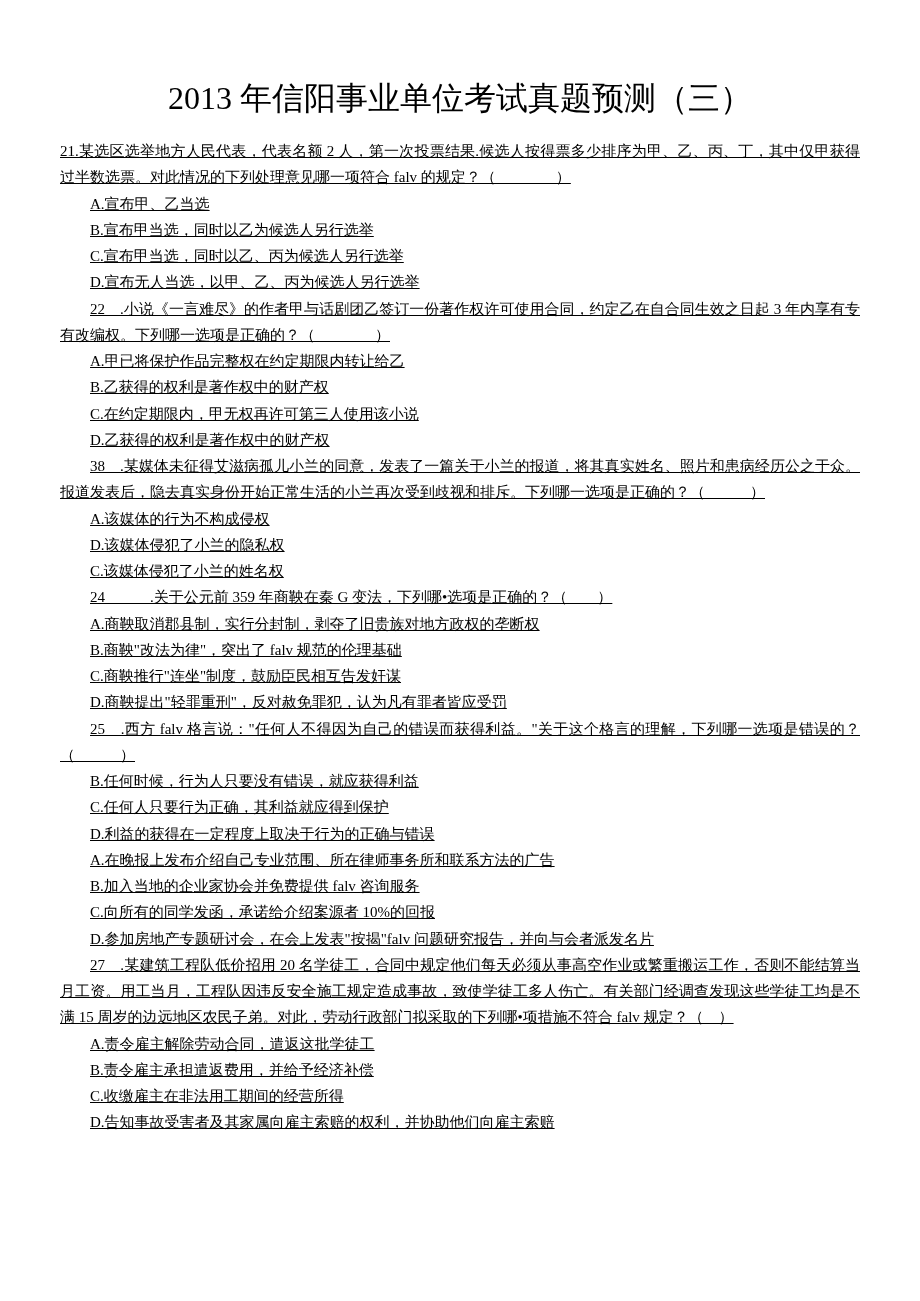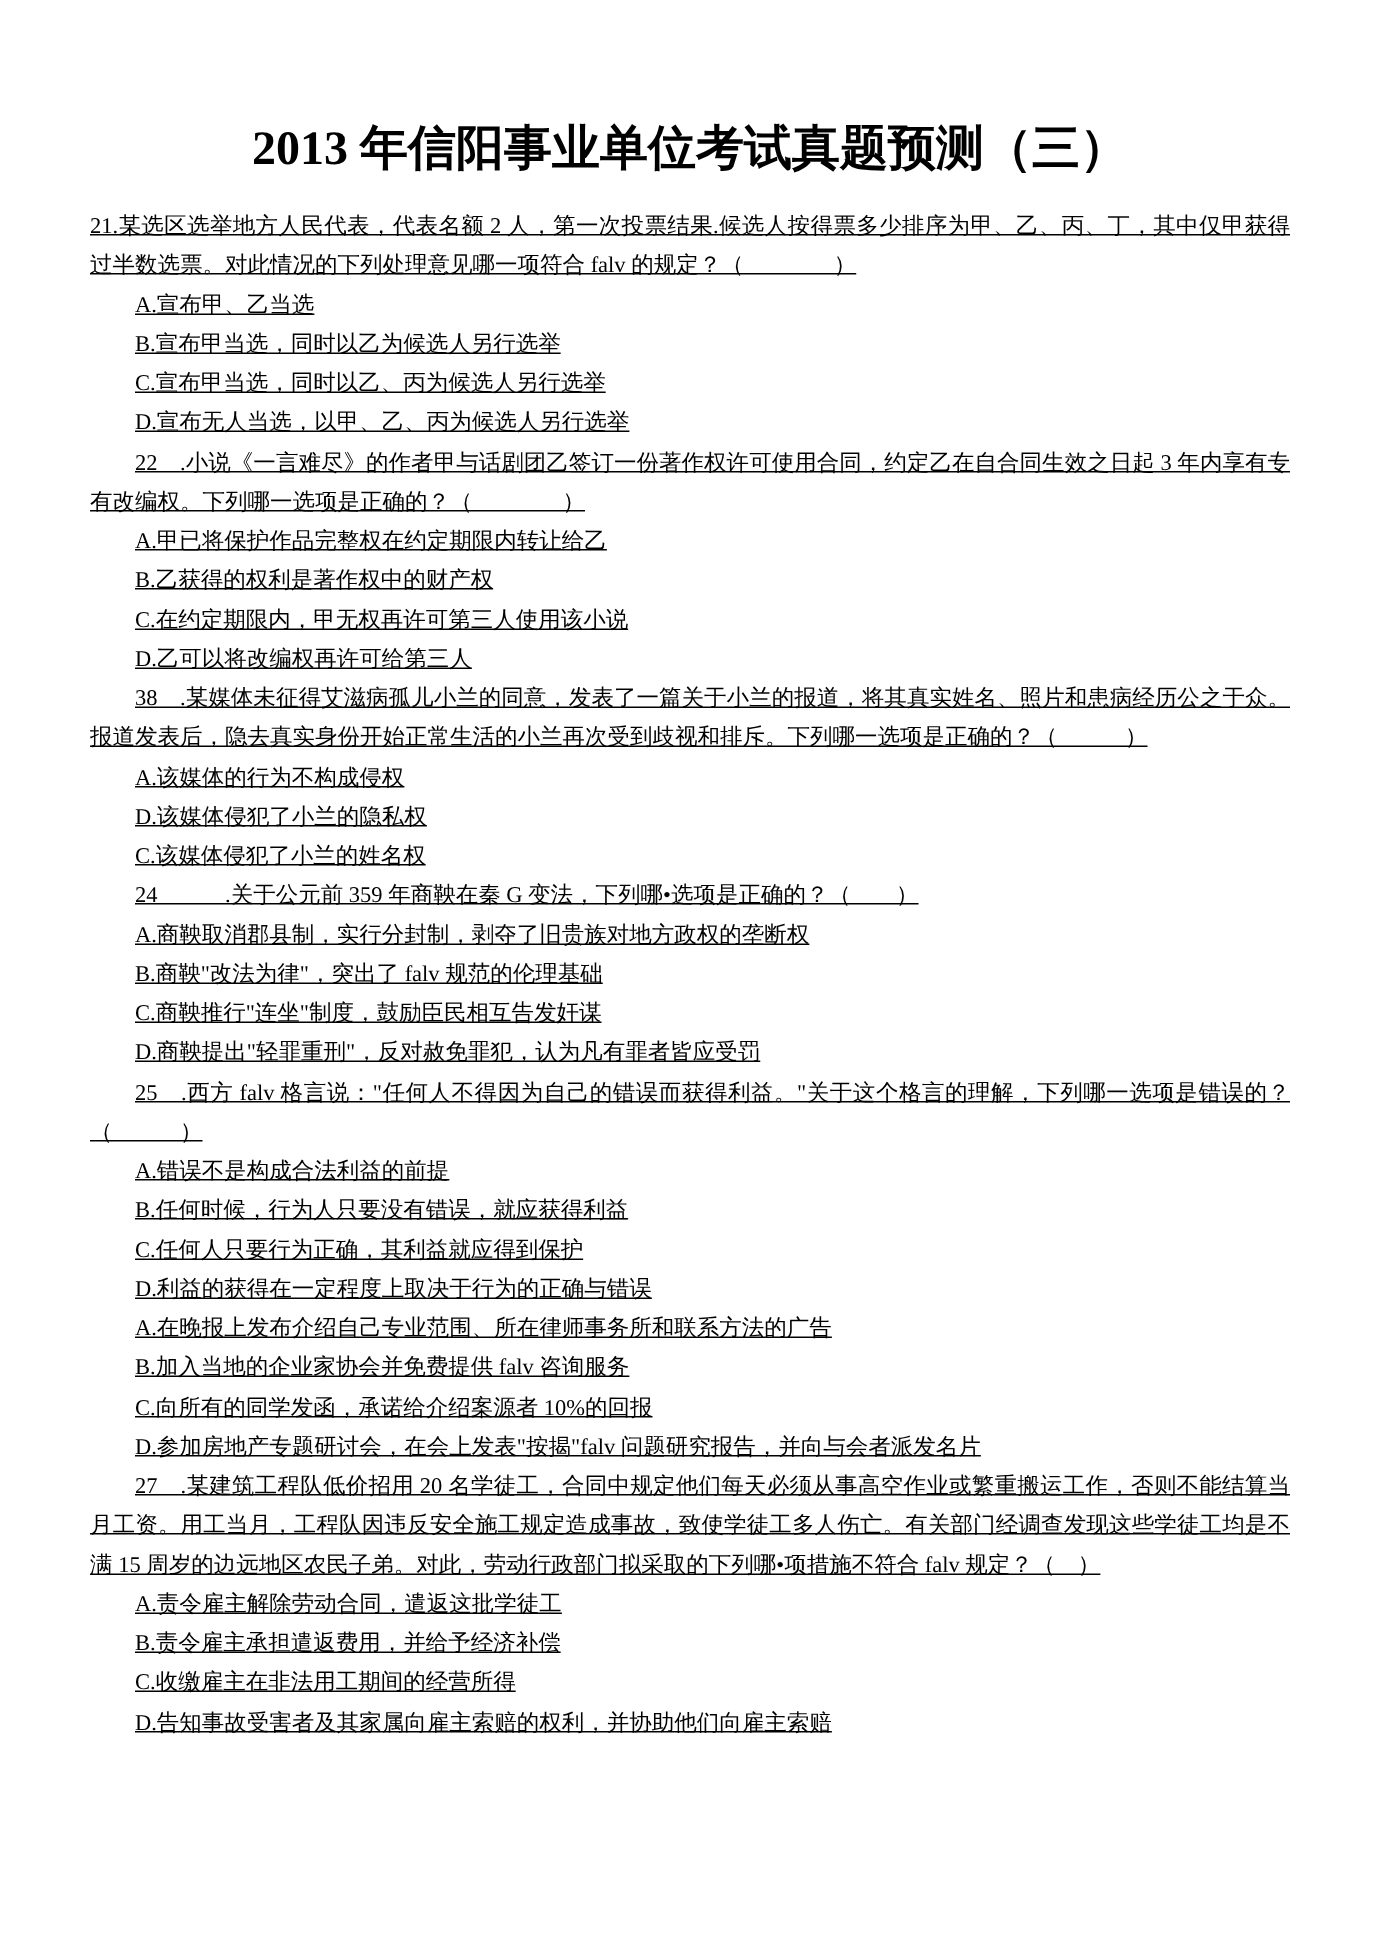--- a/index.html
+++ b/index.html
@@ -9,21 +9,21 @@
     color: #000;
     background: #fff;
     margin: 0;
     padding: 70px 60px;
     width: 920px;
     box-sizing: border-box;
   }
   h1 {
     font-family: "SimSun", "宋体", serif;
     font-size: 32px;
-    font-weight: bold;
+    font-weight: normal;
     text-align: center;
     margin: 0 0 12px 0;
   }
   .question {
     margin: 0;
     text-align: justify;
     text-decoration: underline;
   }
   .stem {
     text-indent: 0;
@@ -43,32 +43,31 @@
 <div id="content">
     <p class="question stem">21.某选区选举地方人民代表，代表名额 2 人，第一次投票结果.候选人按得票多少排序为甲、乙、丙、丁，其中仅甲获得过半数选票。对此情况的下列处理意见哪一项符合 falv 的规定？（　　　　）</p>
     <p class="question option">A.宣布甲、乙当选</p>
     <p class="question option">B.宣布甲当选，同时以乙为候选人另行选举</p>
     <p class="question option">C.宣布甲当选，同时以乙、丙为候选人另行选举</p>
     <p class="question option">D.宣布无人当选，以甲、乙、丙为候选人另行选举</p>
     <p class="question stem-indent">22　.小说《一言难尽》的作者甲与话剧团乙签订一份著作权许可使用合同，约定乙在自合同生效之日起 3 年内享有专有改编权。下列哪一选项是正确的？（　　　　）</p>
     <p class="question option">A.甲已将保护作品完整权在约定期限内转让给乙</p>
     <p class="question option">B.乙获得的权利是著作权中的财产权</p>
     <p class="question option">C.在约定期限内，甲无权再许可第三人使用该小说</p>
-    <p class="question option">D.乙可以将改编权再许可给第三人</p>
+    <p class="question option">D.乙获得的权利是著作权中的财产权</p>
     <p class="question stem-indent">38　.某媒体未征得艾滋病孤儿小兰的同意，发表了一篇关于小兰的报道，将其真实姓名、照片和患病经历公之于众。报道发表后，隐去真实身份开始正常生活的小兰再次受到歧视和排斥。下列哪一选项是正确的？（　　　）</p>
     <p class="question option">A.该媒体的行为不构成侵权</p>
     <p class="question option">D.该媒体侵犯了小兰的隐私权</p>
     <p class="question option">C.该媒体侵犯了小兰的姓名权</p>
     <p class="question stem-indent">24　　　.关于公元前 359 年商鞅在秦 G 变法，下列哪•选项是正确的？（　　）</p>
     <p class="question option">A.商鞅取消郡县制，实行分封制，剥夺了旧贵族对地方政权的垄断权</p>
     <p class="question option">B.商鞅"改法为律"，突出了 falv 规范的伦理基础</p>
     <p class="question option">C.商鞅推行"连坐"制度，鼓励臣民相互告发奸谋</p>
     <p class="question option">D.商鞅提出"轻罪重刑"，反对赦免罪犯，认为凡有罪者皆应受罚</p>
     <p class="question stem-indent">25　.西方 falv 格言说："任何人不得因为自己的错误而获得利益。"关于这个格言的理解，下列哪一选项是错误的？（　　　）</p>
-    <p class="question option">A.错误不是构成合法利益的前提</p>
     <p class="question option">B.任何时候，行为人只要没有错误，就应获得利益</p>
     <p class="question option">C.任何人只要行为正确，其利益就应得到保护</p>
     <p class="question option">D.利益的获得在一定程度上取决于行为的正确与错误</p>
     <p class="question option">A.在晚报上发布介绍自己专业范围、所在律师事务所和联系方法的广告</p>
     <p class="question option">B.加入当地的企业家协会并免费提供 falv 咨询服务</p>
     <p class="question option">C.向所有的同学发函，承诺给介绍案源者 10%的回报</p>
     <p class="question option">D.参加房地产专题研讨会，在会上发表"按揭"falv 问题研究报告，并向与会者派发名片</p>
     <p class="question stem-indent">27　.某建筑工程队低价招用 20 名学徒工，合同中规定他们每天必须从事高空作业或繁重搬运工作，否则不能结算当月工资。用工当月，工程队因违反安全施工规定造成事故，致使学徒工多人伤亡。有关部门经调查发现这些学徒工均是不满 15 周岁的边远地区农民子弟。对此，劳动行政部门拟采取的下列哪•项措施不符合 falv 规定？（　）</p>
     <p class="question option">A.责令雇主解除劳动合同，遣返这批学徒工</p>
     <p class="question option">B.责令雇主承担遣返费用，并给予经济补偿</p>

